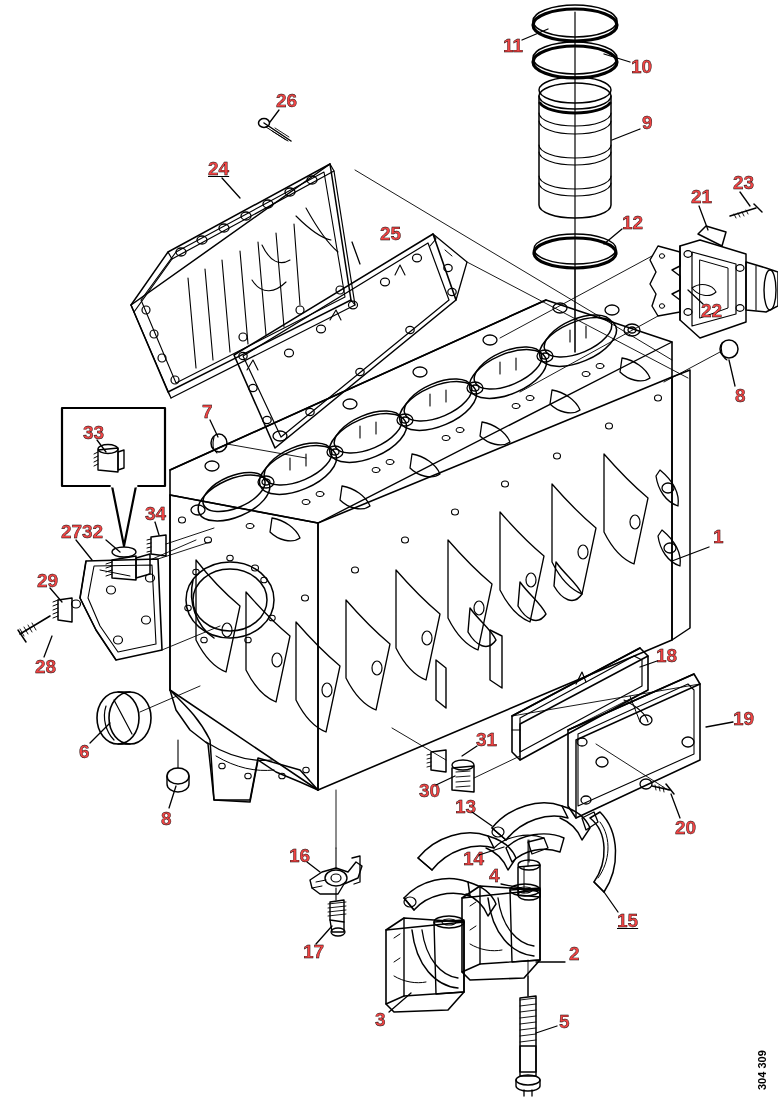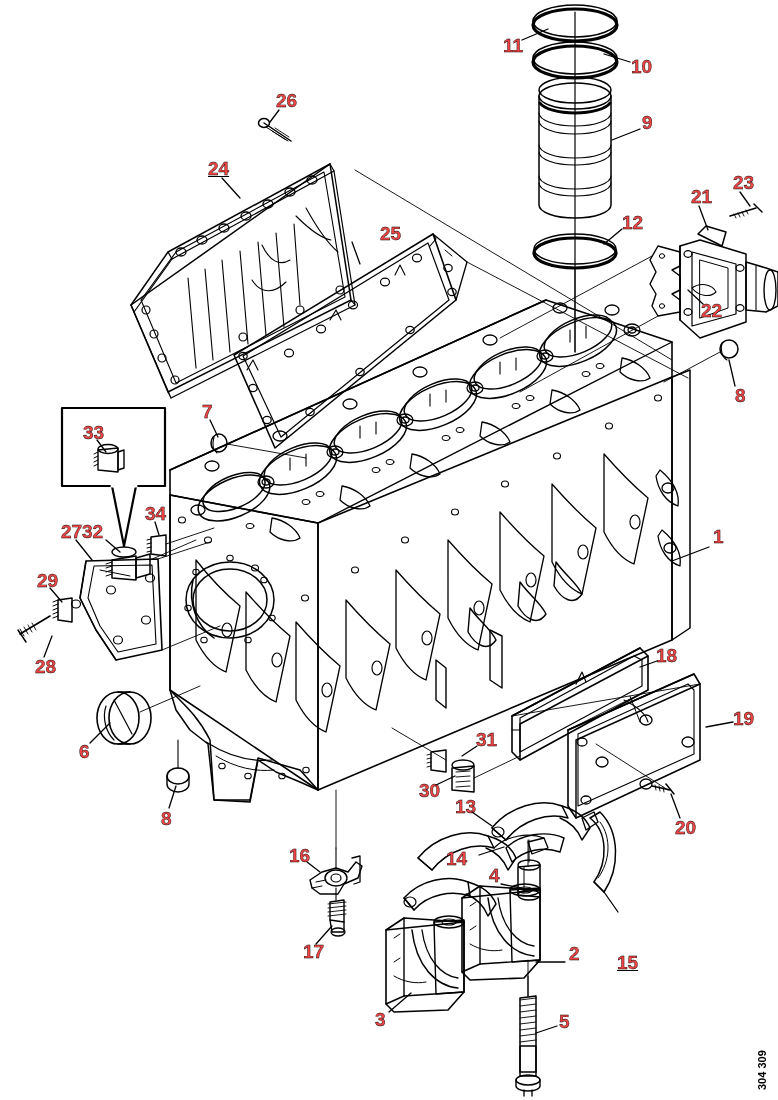--- a/index.html
+++ b/index.html
@@ -606,22 +606,22 @@
   <div class="callout" style="left:559px;top:1012px;">5</div>
   <div class="callout" style="left:79px;top:742px;">6</div>
   <div class="callout" style="left:202px;top:402px;">7</div>
   <div class="callout" style="left:735px;top:386px;">8</div>
   <div class="callout" style="left:161px;top:809px;">8</div>
   <div class="callout" style="left:642px;top:113px;">9</div>
   <div class="callout" style="left:631px;top:57px;">10</div>
   <div class="callout" style="left:503px;top:36px;">11</div>
   <div class="callout" style="left:622px;top:213px;">12</div>
   <div class="callout" style="left:455px;top:797px;">13</div>
-  <div class="callout" style="left:446px;top:849px;">14</div>
-  <div class="callout" style="left:617px;top:953px;text-decoration:underline;">15</div>
+  <div class="callout" style="left:463px;top:849px;">14</div>
+  <div class="callout" style="left:617px;top:911px;text-decoration:underline;">15</div>
   <div class="callout" style="left:289px;top:846px;">16</div>
   <div class="callout" style="left:303px;top:942px;">17</div>
   <div class="callout" style="left:733px;top:709px;">19</div>
   <div class="callout" style="left:656px;top:646px;">18</div>
   <div class="callout" style="left:675px;top:818px;">20</div>
   <div class="callout" style="left:691px;top:187px;">21</div>
   <div class="callout" style="left:701px;top:301px;">22</div>
   <div class="callout" style="left:733px;top:173px;">23</div>
   <div class="callout" style="left:208px;top:159px;text-decoration:underline;">24</div>
   <div class="callout" style="left:343px;top:224px;padding-left:37px;">25</div>

